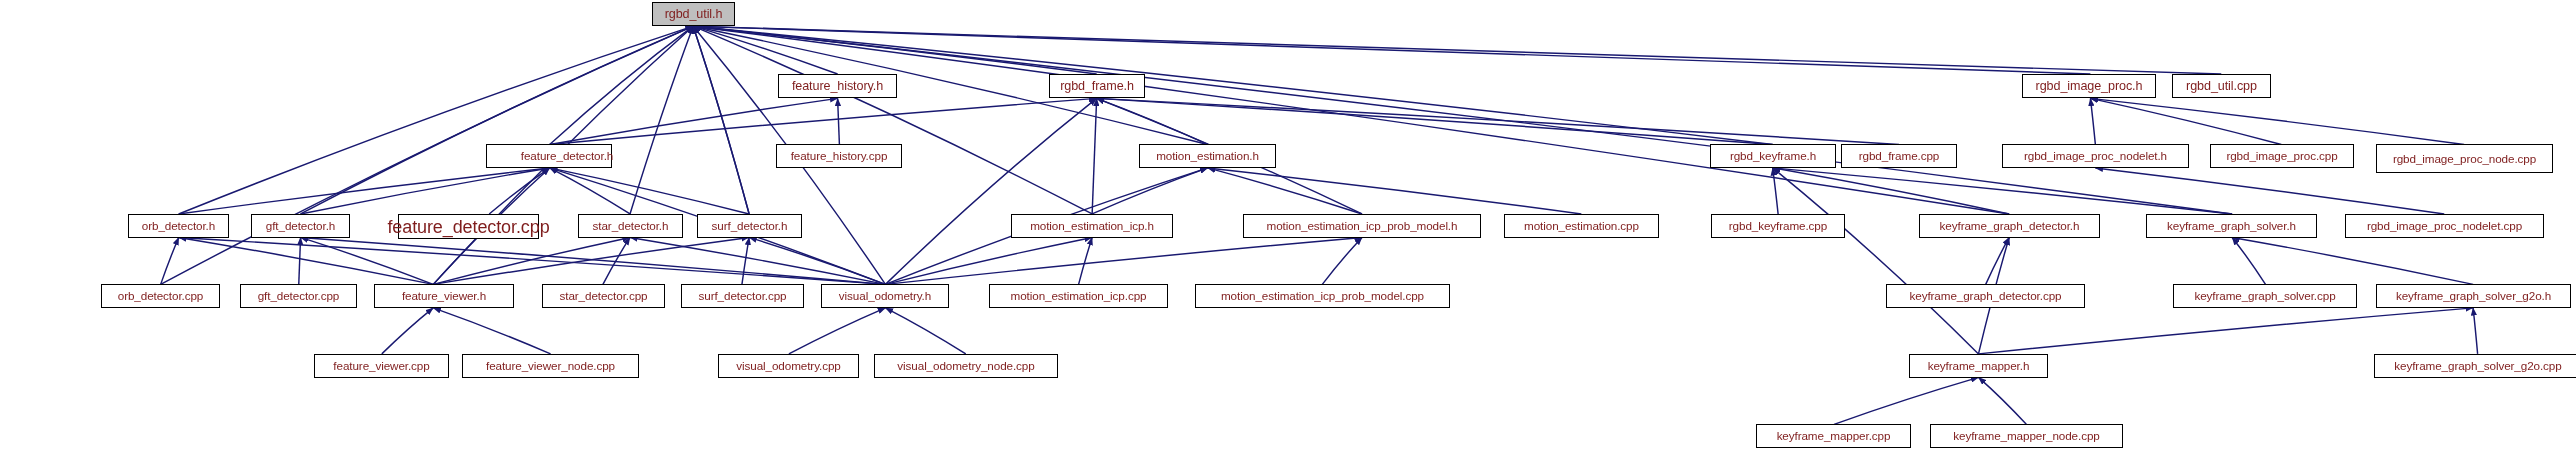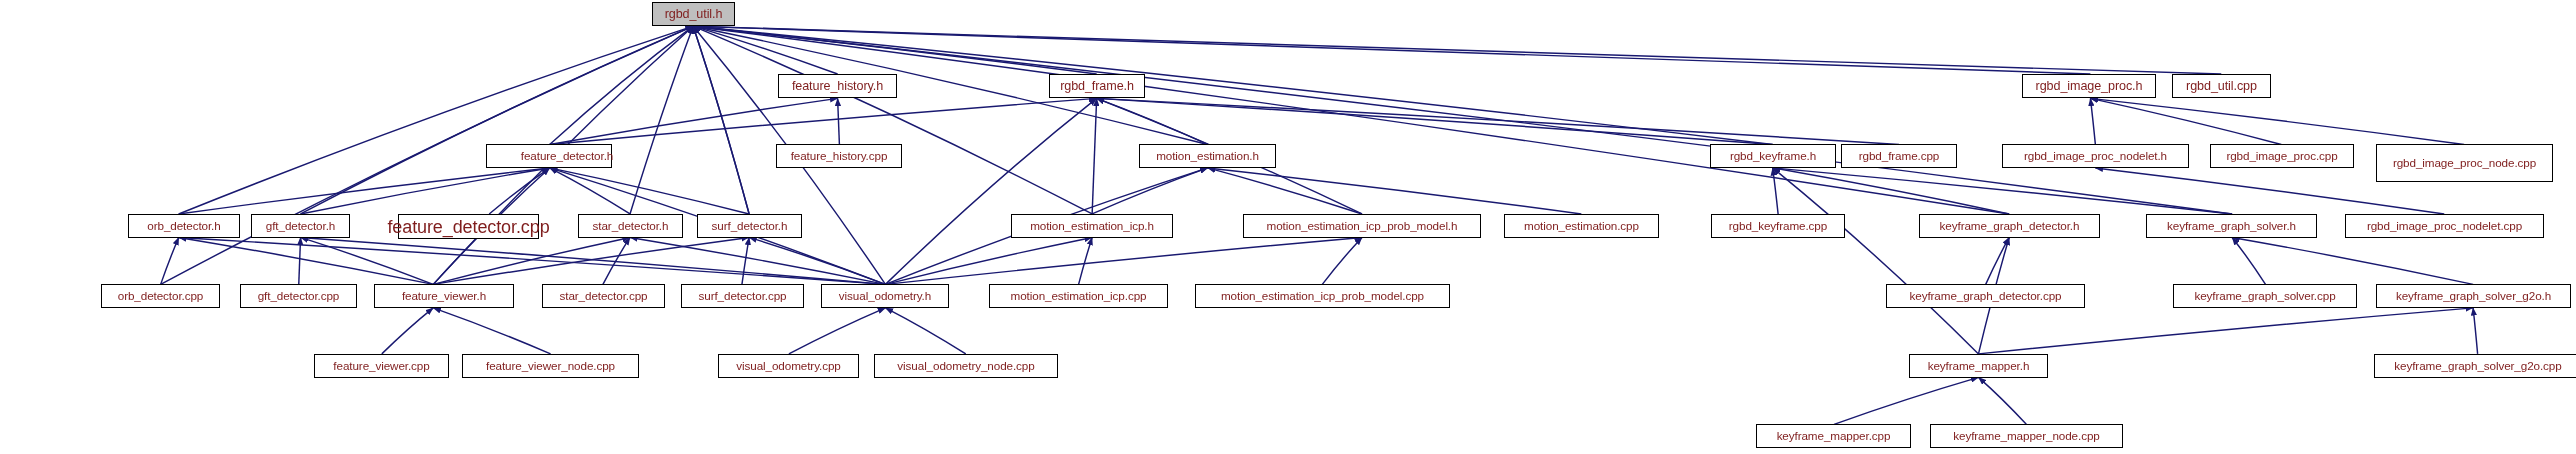--- a/index.html
+++ b/index.html
@@ -152,24 +152,24 @@
       </div>
       <div class="node" style="left: 1841px; top: 144px; width: 116px; height: 23.5px; font-size: 11.7px;">
         <span class="node-label">rgbd_frame.cpp</span>
       </div>
       <div class="node" style="left: 2002px; top: 144px; width: 187px; height: 23.5px; font-size: 11.7px;">
         <span class="node-label">rgbd_image_proc_nodelet.h</span>
       </div>
       <div class="node" style="left: 2210px; top: 144px; width: 144px; height: 23.5px; font-size: 11.7px;">
         <span class="node-label">rgbd_image_proc.cpp</span>
       </div>
-      <div class="node" style="left: 2376px; top: 144px; width: 177px; height: 38px; font-size: 11.7px;">
+      <div class="node" style="left: 2376px; top: 144px; width: 177px; height: 29px; font-size: 11.7px;">
         <span class="node-label">rgbd_image_proc_node.cpp</span>
       </div>
-      <div class="node" style="left: 128px; top: 214px; width: 112px; height: 23.5px; font-size: 11.7px;">
+      <div class="node" style="left: 128px; top: 214px; width: 101px; height: 23.5px; font-size: 11.7px;">
         <span class="node-label">orb_detector.h</span>
       </div>
       <div class="node" style="left: 251px; top: 214px; width: 99px; height: 23.5px; font-size: 11.7px;">
         <span class="node-label">gft_detector.h</span>
       </div>
       <div class="node" style="left: 398px; top: 214px; width: 141px; height: 25px; font-size: 18px;">
         <span class="node-label">feature_detector.cpp</span>
       </div>
       <div class="node" style="left: 578px; top: 214px; width: 105px; height: 23.5px; font-size: 11.7px;">
         <span class="node-label">star_detector.h</span>

